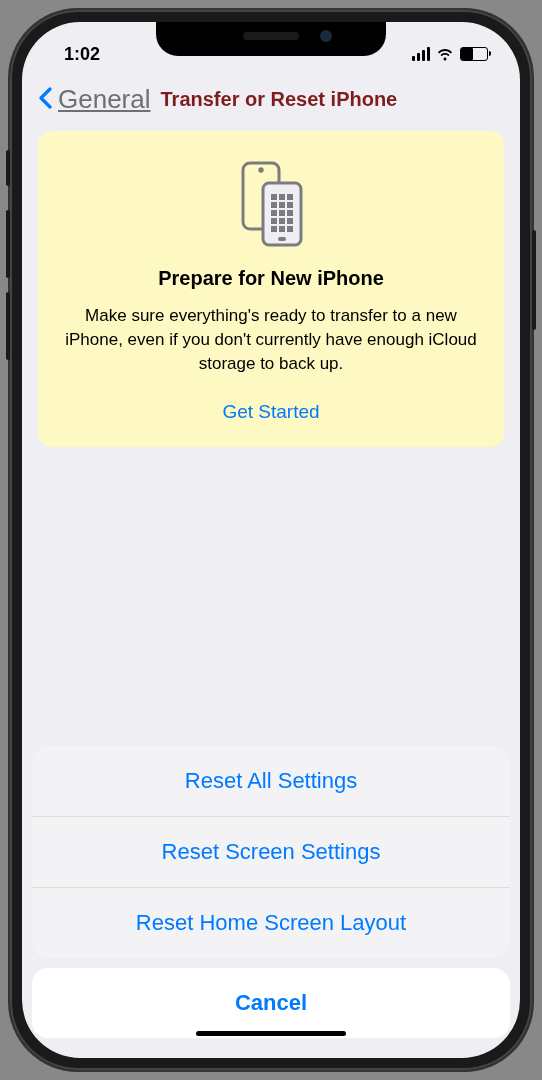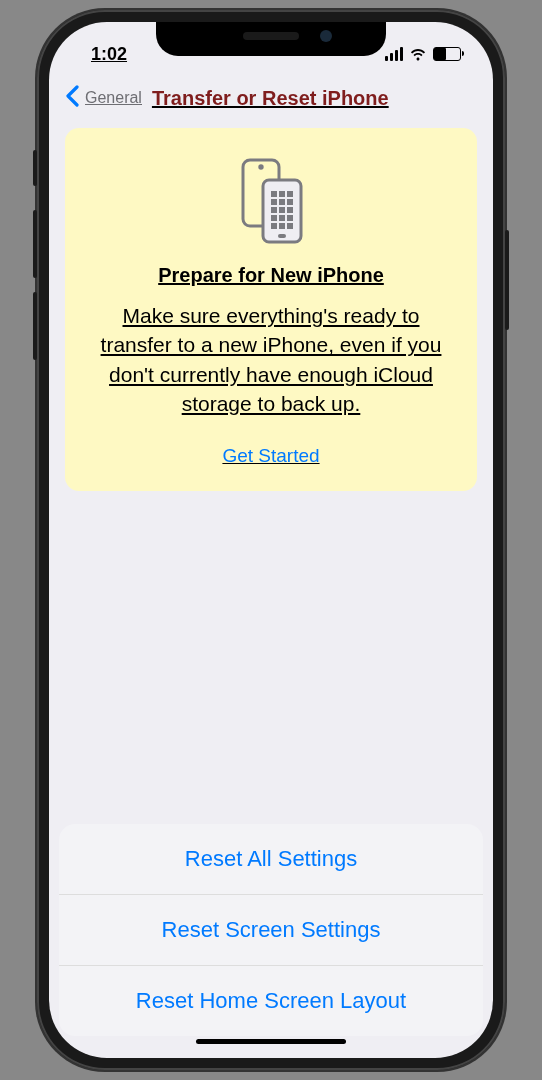--- a/index.html
+++ b/index.html
@@ -1,26 +1,25 @@
 <!DOCTYPE html>
 <html><head>
   <meta charset="utf-8">
   <style>
     * { margin: 0; padding: 0; box-sizing: border-box; font-family: -apple-system, BlinkMacSystemFont, 'Segoe UI', Helvetica, Arial, sans-serif; }
     body { background: #888; display: flex; justify-content: center; align-items: center; min-height: 1080px; }
     
     .device-frame {
-      width: 468px;
+      width: 522px;
       height: 1060px;
       background: #1a1a1a;
       border-radius: 68px;
       padding: 12px;
       position: relative;
       box-shadow: 0 0 0 2px #333, inset 0 0 0 2px #444;
-      text-decoration: underline;
     }
     
     .device-inner {
       width: 100%;
       height: 100%;
       background: #000;
       border-radius: 58px;
       overflow: hidden;
       position: relative;
     }
@@ -101,21 +100,21 @@
     
     .back-chevron {
       color: #007aff;
       font-size: 28px;
       font-weight: 400;
       line-height: 1;
     }
     
     .back-label {
       color: #6e6e73;
-      font-size: 16px;
+      font-size: 26px;
       text-decoration: underline;
       margin-left: 2px;
     }
     
     .nav-title {
       font-size: 20px;
       font-weight: 600;
       color: #7f1d1d;
       margin-left: 6px;
     }
@@ -132,36 +131,36 @@
     .card-icon { display: flex; justify-content: center; margin-bottom: 18px; }
     
     .card-title {
       font-size: 20px;
       font-weight: 600;
       color: #000;
       margin-bottom: 14px;
     }
     
     .card-desc {
-      font-size: 21px;
+      font-size: 17px;
       color: #000;
       line-height: 1.4;
       margin-bottom: 26px;
     }
     
     .card-link {
       font-size: 19px;
       color: #007aff;
       font-weight: 400;
       text-align: center;
     }
     
     .action-sheet {
       position: absolute;
-      bottom: 4px;
+      bottom: 12px;
       left: 0;
       right: 0;
       padding: 0 10px 8px;
     }
     
     .sheet-group {
       background: #f3f3f6;
       border-radius: 16px;
       overflow: hidden;
       margin-bottom: 10px;
@@ -299,18 +298,21 @@
           <div class="sheet-item">
             <span>Reset All Settings</span>
           </div>
           <div class="sheet-item">
             <span>Reset Screen Settings</span>
           </div>
           <div class="sheet-item">
             <span>Reset Home Screen Layout</span>
           </div>
         </div>
+        <div class="sheet-cancel">
+          <span>Cancel</span>
+        </div>
         <div class="home-indicator"></div>
       </div>
 
     </div>
   </div>
 </div>
 
 </body></html>

